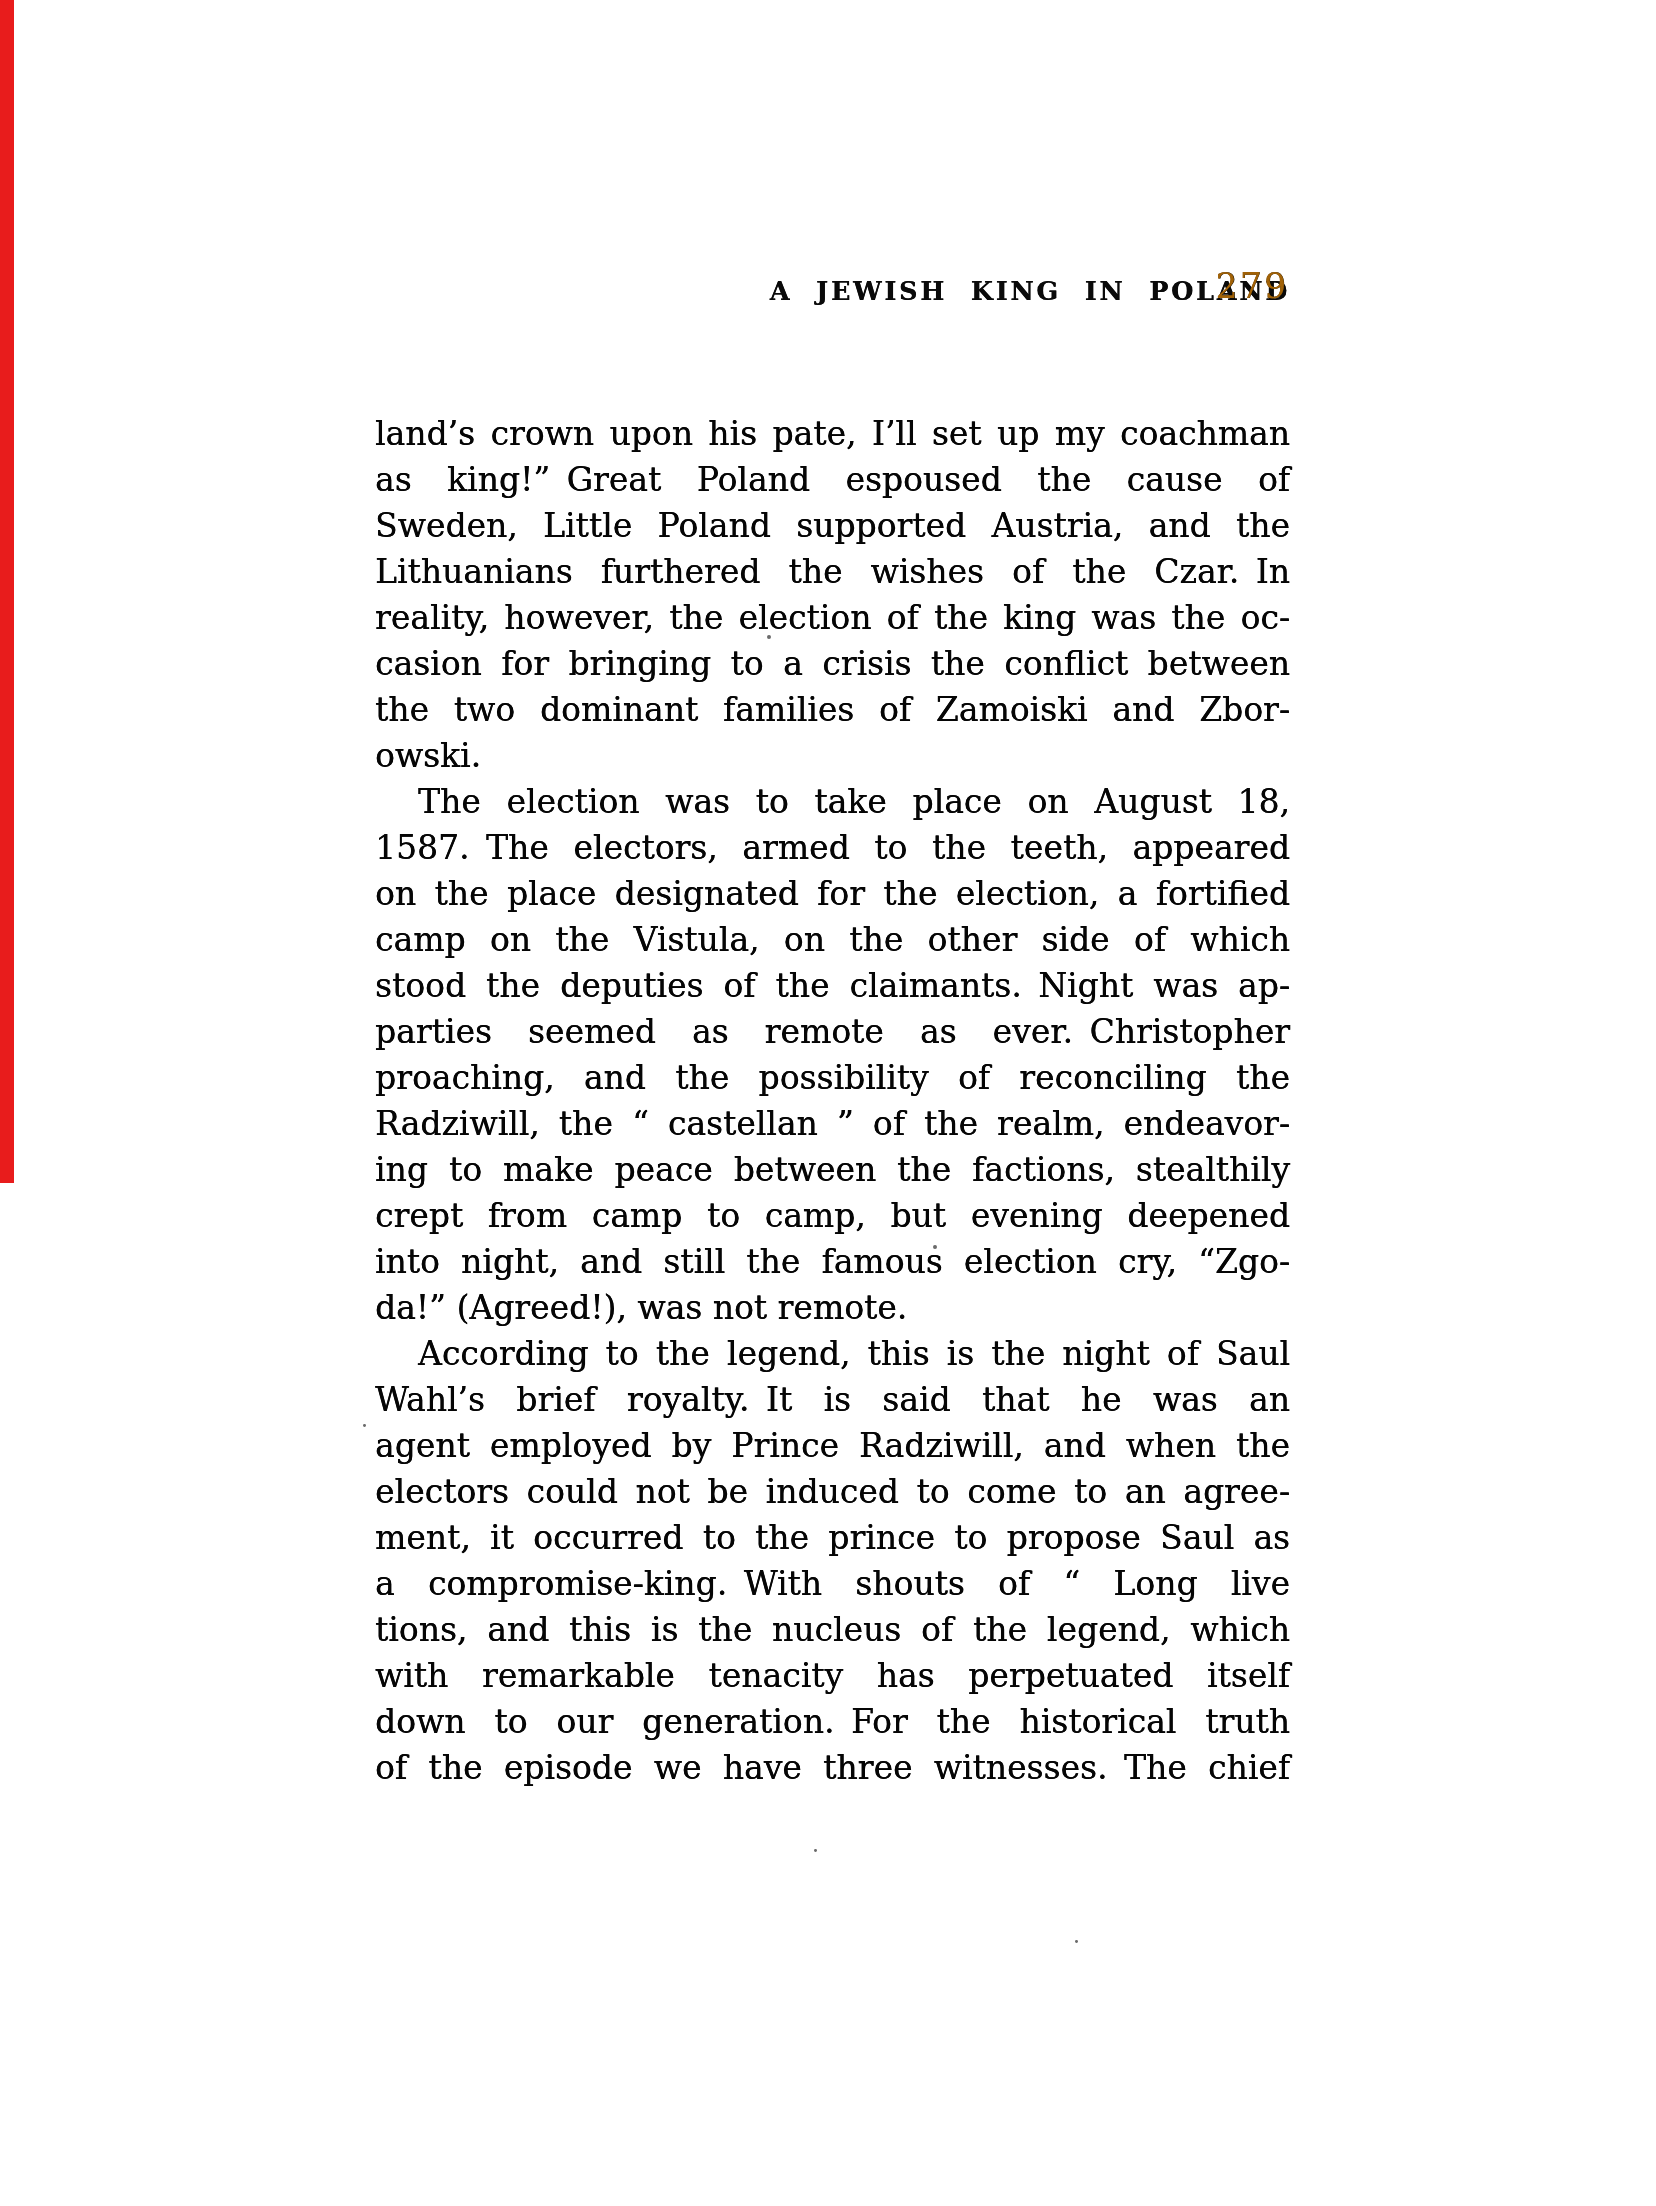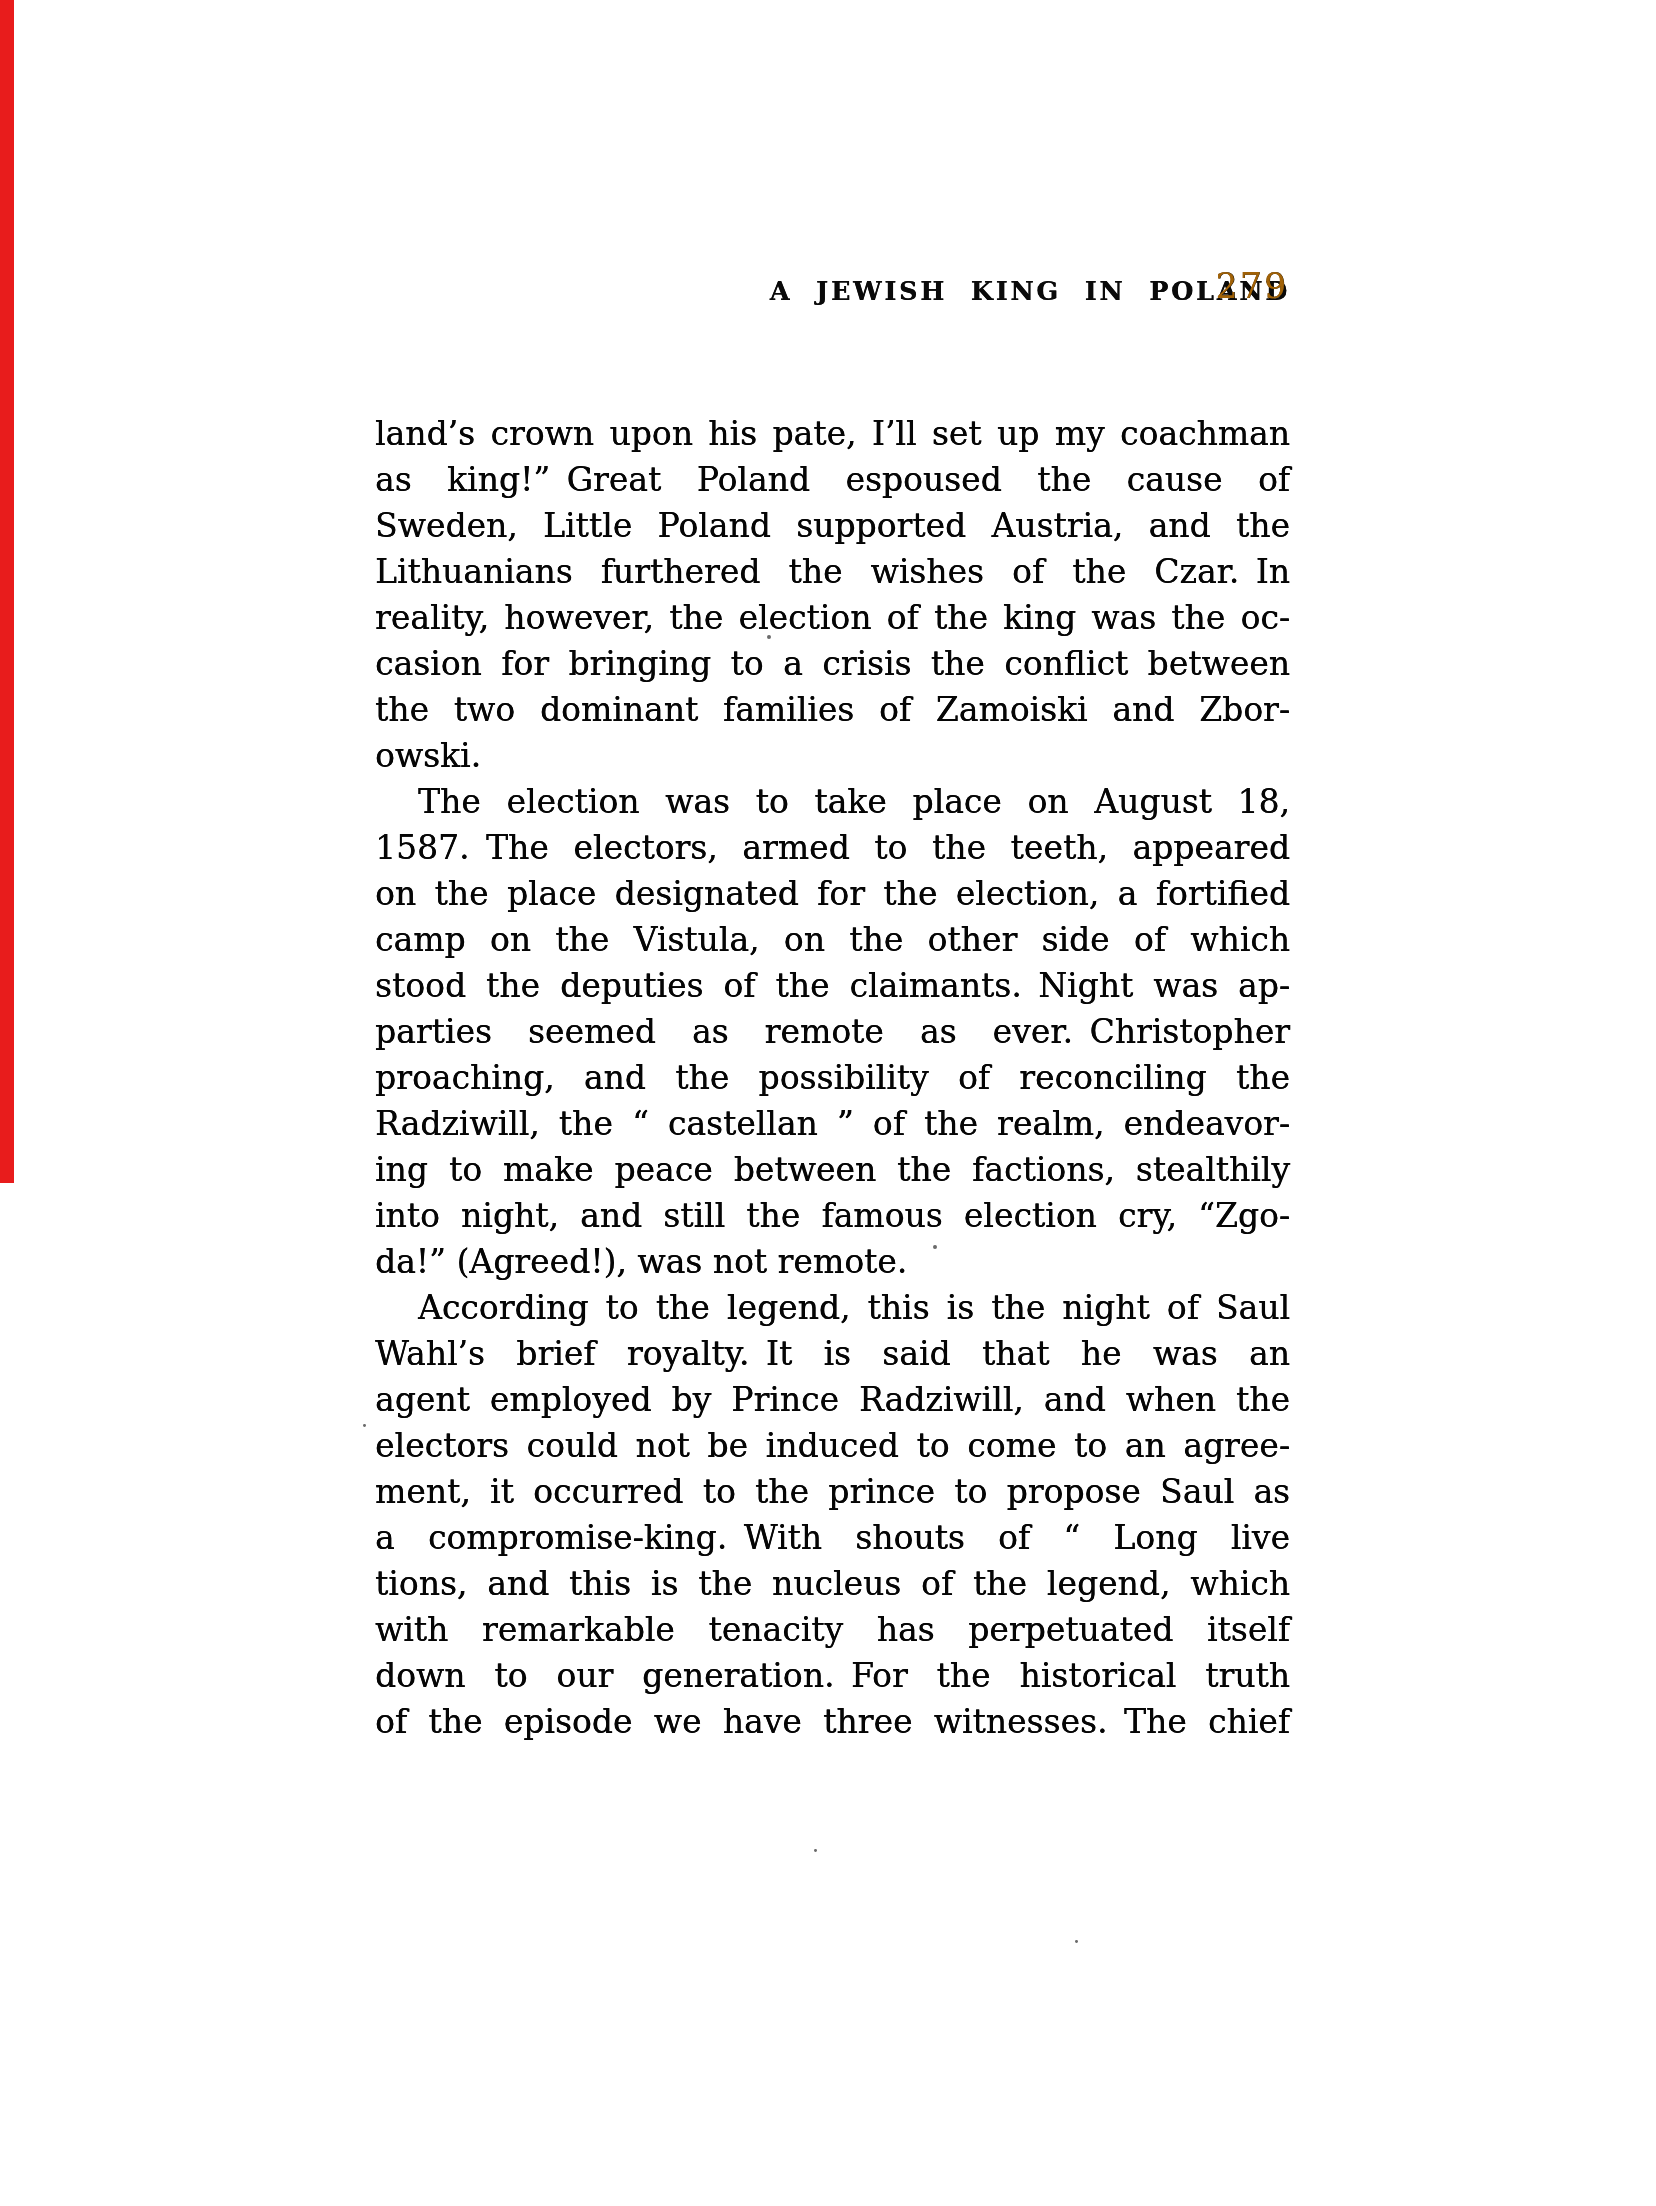--- a/index.html
+++ b/index.html
@@ -67,20 +67,21 @@
       <div class="line end"><span>owski.</span></div>
       <div class="line indent"><span>The election was to take place on August 18,</span></div>
       <div class="line"><span>1587. The electors, armed to the teeth, appeared</span></div>
       <div class="line"><span>on the place designated for the election, a fortified</span></div>
       <div class="line"><span>camp on the Vistula, on the other side of which</span></div>
       <div class="line"><span>stood the deputies of the claimants. Night was ap-</span></div>
       <div class="line"><span>parties seemed as remote as ever. Christopher</span></div>
       <div class="line"><span>proaching, and the possibility of reconciling the</span></div>
       <div class="line"><span>Radziwill, the “ castellan ” of the realm, endeavor-</span></div>
       <div class="line"><span>ing to make peace between the factions, stealthily</span></div>
+      <div class="line"><span>crept from camp to camp, but evening deepened</span></div>
       <div class="line"><span>into night, and still the famous election cry, </span><span class="it">“Zgo-</span></div>
       <div class="line end"><span class="it">da!”</span><span> (Agreed!), was not remote.</span></div>
       <div class="line indent"><span>According to the legend, this is the night of Saul</span></div>
       <div class="line"><span>Wahl’s brief royalty. It is said that he was an</span></div>
       <div class="line"><span>agent employed by Prince Radziwill, and when the</span></div>
       <div class="line"><span>electors could not be induced to come to an agree-</span></div>
       <div class="line"><span>ment, it occurred to the prince to propose Saul as</span></div>
       <div class="line"><span>a compromise-king. With shouts of “ Long live</span></div>
       <div class="line"><span>tions, and this is the nucleus of the legend, which</span></div>
       <div class="line"><span>with remarkable tenacity has perpetuated itself</span></div>

